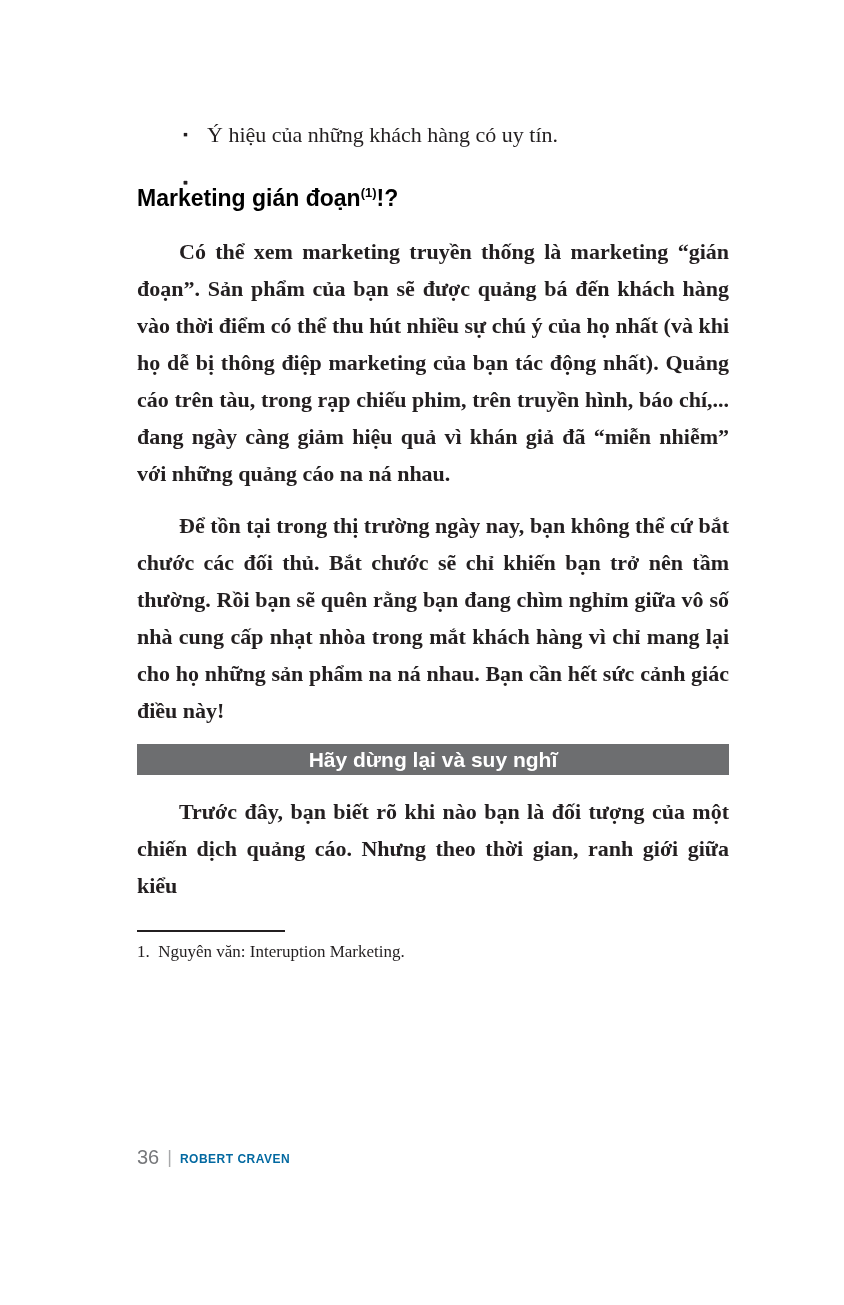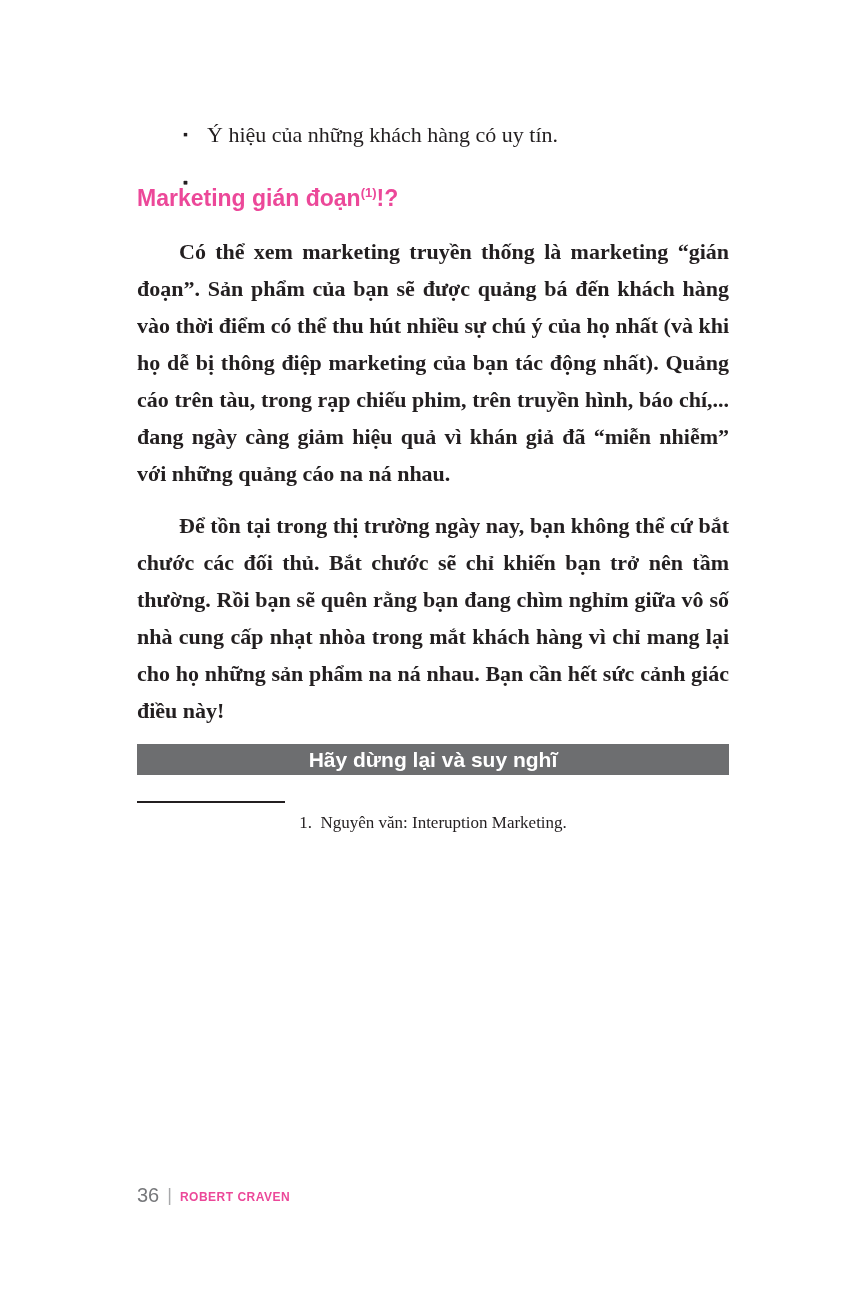--- a/index.html
+++ b/index.html
@@ -37,21 +37,21 @@
     line-height: 37px;
   }
   .section-heading {
     font-family: "Liberation Sans", sans-serif;
     font-weight: bold;
     font-size: 23px;
     line-height: 30px;
     text-align: left;
     margin-top: 30px;
     margin-bottom: 20px;
-    color: #ec4899;
+    color: #000000;
   }
   .section-heading sup {
     font-size: 13px;
     vertical-align: super;
     line-height: 0;
   }
   .para {
     text-indent: 42px;
     margin-bottom: 15px;
     font-weight: bold;
@@ -70,46 +70,46 @@
   .footnote-rule {
     width: 148px;
     height: 0;
     border-top: 2px solid #231f20;
     margin-top: 26px;
     margin-bottom: 8px;
   }
   .footnote {
     font-size: 17px;
     line-height: 24px;
-    text-align: center;
+    text-align: left;
   }
   .footer {
     position: absolute;
     left: 137px;
-    top: 1184px;
+    top: 1146px;
     width: 592px;
     font-family: "Liberation Sans", sans-serif;
     display: flex;
     align-items: center;
   }
   .page-number {
     font-size: 20px;
     color: #77787b;
   }
   .footer-sep {
     color: #a7a8aa;
     font-size: 18px;
     font-weight: 300;
     margin: 0 8px;
   }
   .footer-author {
     font-size: 12px;
     font-weight: bold;
     letter-spacing: 0.5px;
-    color: #ec4899;
+    color: #0369a1;
     padding-top: 3px;
   }
 </style>
 </head>
 <body>
 
 <div class="page">
   <div class="content">
 
     <div class="bullet-list">
@@ -125,20 +125,21 @@
       </div>
     </div>
 
     <h2 class="section-heading"><span>Marketing gián đoạn</span><sup>(1)</sup><span>!?</span></h2>
 
     <p class="para">Có thể xem marketing truyền thống là marketing “gián đoạn”. Sản phẩm của bạn sẽ được quảng bá đến khách hàng vào thời điểm có thể thu hút nhiều sự chú ý của họ nhất (và khi họ dễ bị thông điệp marketing của bạn tác động nhất). Quảng cáo trên tàu, trong rạp chiếu phim, trên truyền hình, báo chí,... đang ngày càng giảm hiệu quả vì khán giả đã “miễn nhiễm” với những quảng cáo na ná nhau.</p>
     <p class="para">Để tồn tại trong thị trường ngày nay, bạn không thể cứ bắt chước các đối thủ. Bắt chước sẽ chỉ khiến bạn trở nên tầm thường. Rồi bạn sẽ quên rằng bạn đang chìm nghỉm giữa vô số nhà cung cấp nhạt nhòa trong mắt khách hàng vì chỉ mang lại cho họ những sản phẩm na ná nhau. Bạn cần hết sức cảnh giác điều này!</p>
 
     <div class="callout">Hãy dừng lại và suy nghĩ</div>
 
+    <p class="para">Trước đây, bạn biết rõ khi nào bạn là đối tượng của một chiến dịch quảng cáo. Nhưng theo thời gian, ranh giới giữa kiểu</p>
 
     <div class="footnote-rule"></div>
     <p class="footnote"><span>1.</span>&nbsp; <span>Nguyên văn: Interuption Marketing.</span></p>
   </div>
 
   <div class="footer">
     <span class="page-number">36</span>
     <span class="footer-sep">|</span>
     <span class="footer-author">ROBERT CRAVEN</span>
   </div>

